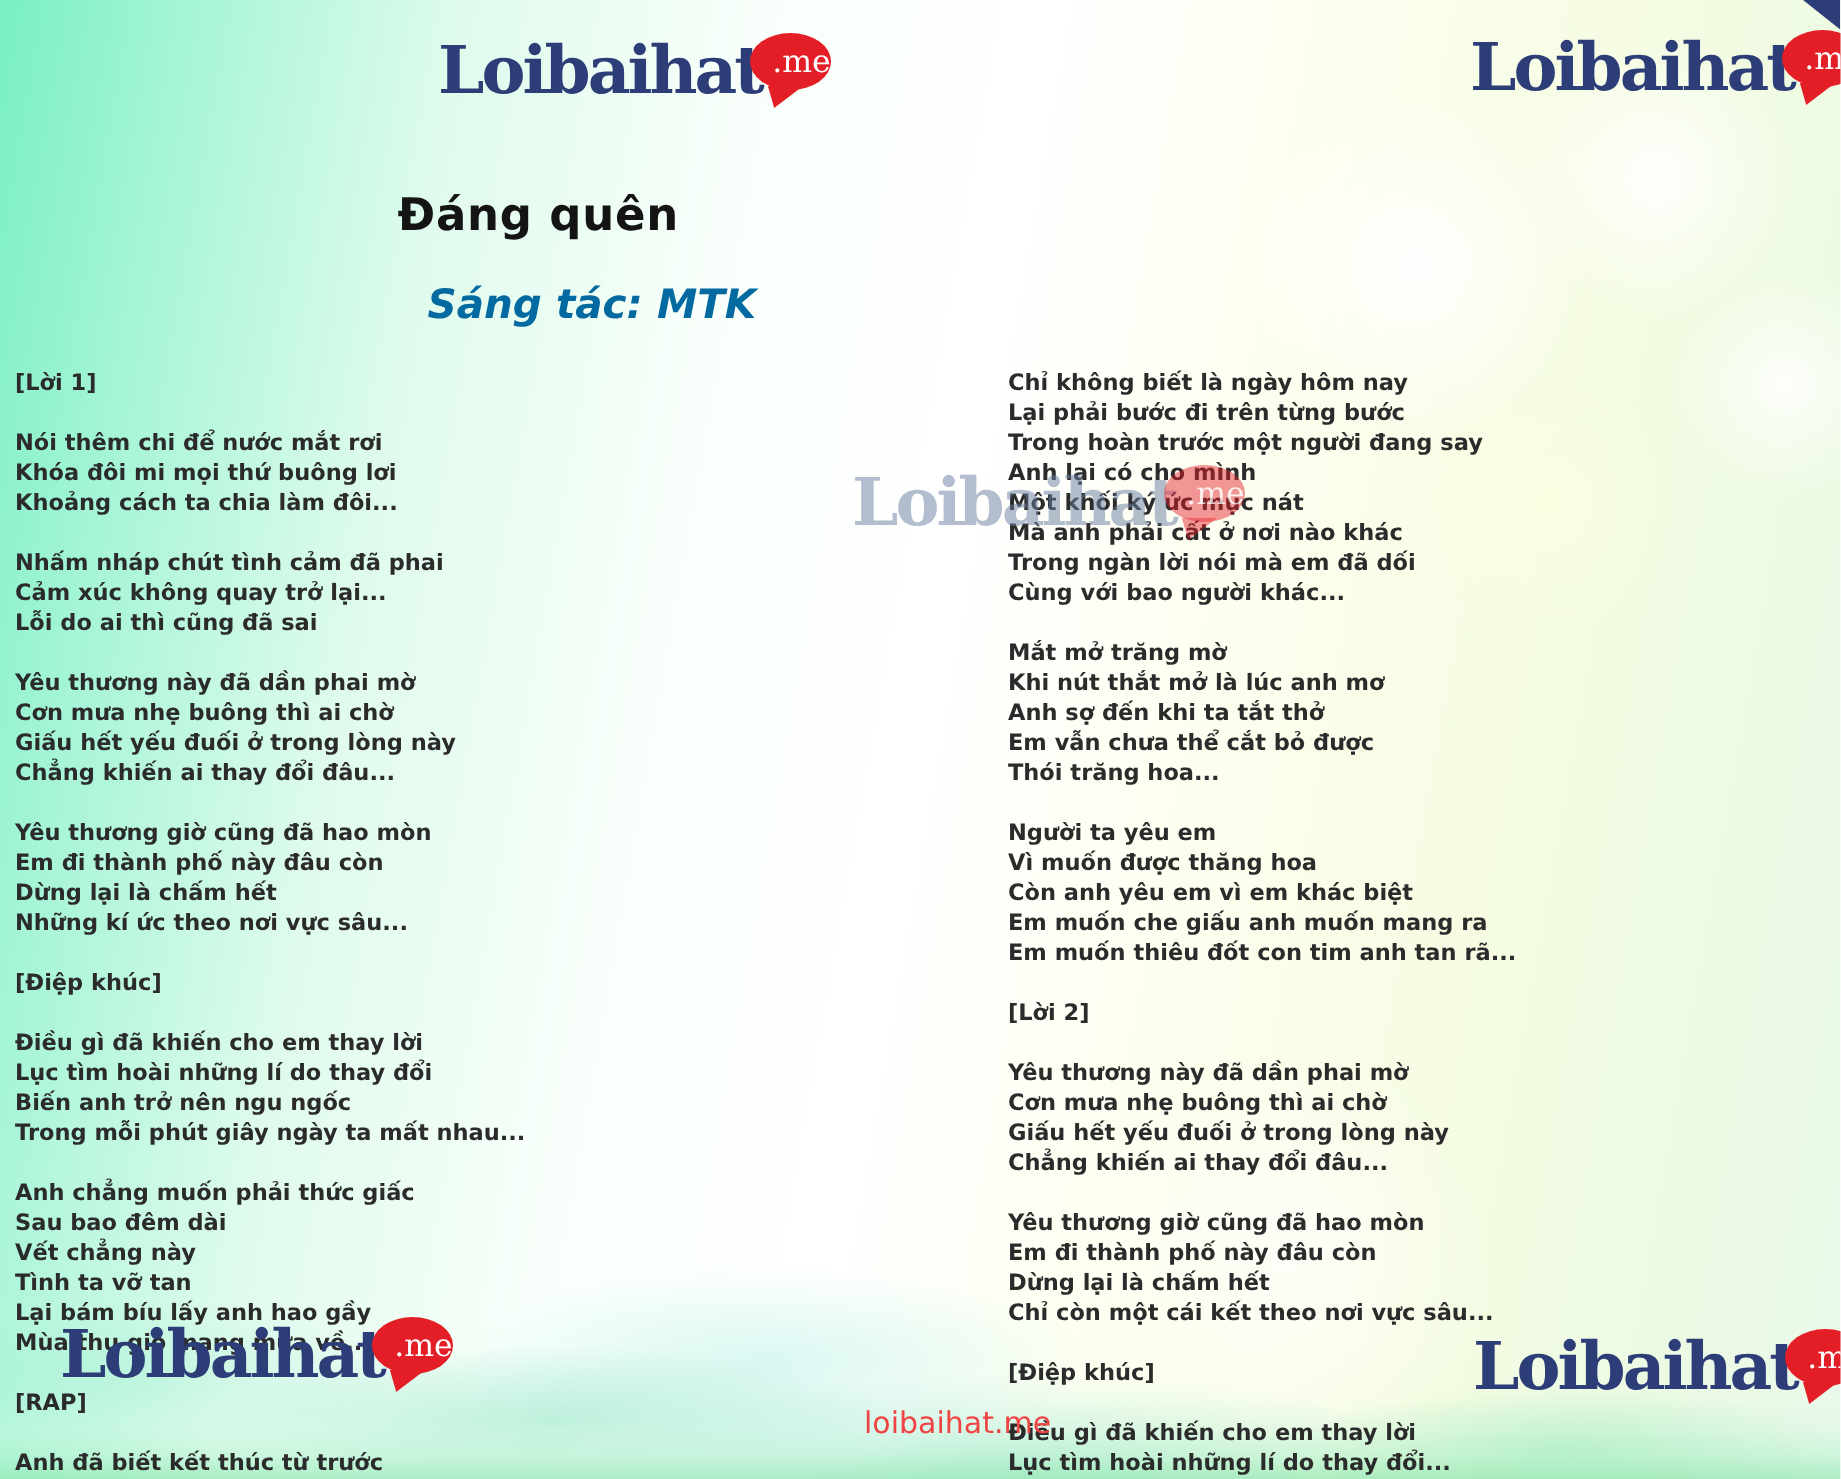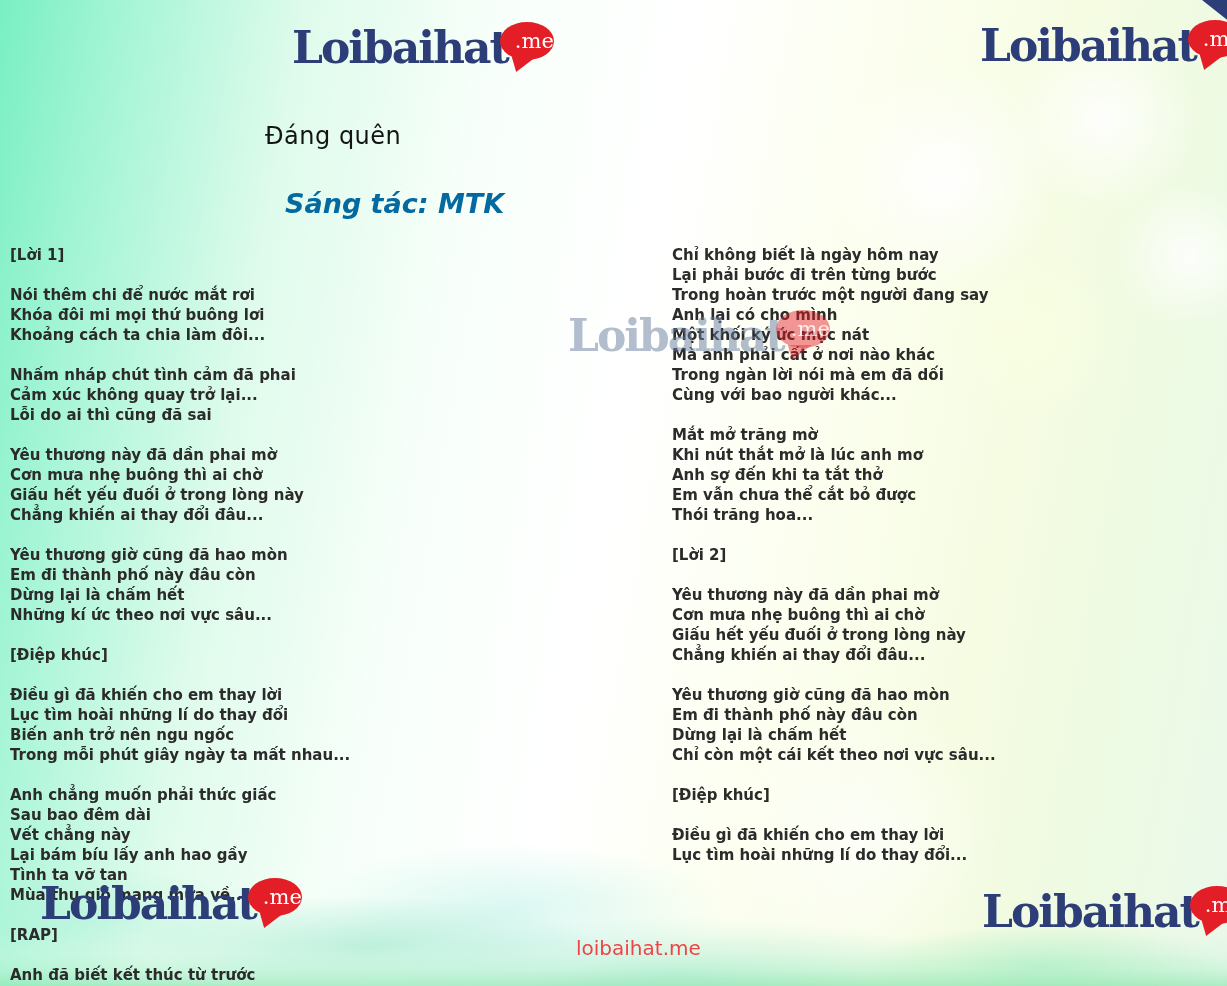--- a/index.html
+++ b/index.html
@@ -34,21 +34,21 @@
   .col{position:absolute;top:245px;z-index:1;font-family:"DejaVu Sans","Liberation Sans",sans-serif;
        font-weight:bold;font-size:15px;color:#2b2b2b;}
   .col-left{left:10px;width:620px;}
   .col-right{left:672px;width:550px;}
   .stanza{margin:0 0 20px 0;}
   .line{height:20px;line-height:20px;white-space:nowrap;}
 
   
   .title{position:absolute;left:265px;top:106px;z-index:1;
          font-family:"DejaVu Sans","Liberation Sans",sans-serif;
-         font-size:24px;font-weight:normal;color:#141414;letter-spacing:.5px;}
+         font-size:30px;font-weight:bold;color:#141414;letter-spacing:.5px;}
   .subtitle{position:absolute;left:268px;top:166px;z-index:1;
             font-family:"DejaVu Sans","Liberation Sans",sans-serif;
             font-size:27px;font-weight:bold;font-style:italic;color:#0369a1;margin-left:17px;}
 
   
   .logo{position:absolute;display:flex;align-items:flex-start;z-index:3;}
   .logo-script{font-family:"DejaVu Serif","Liberation Serif",serif;font-weight:bold;
                color:#2d3d77;font-size:44px;line-height:1.1;letter-spacing:-2px;}
   .logo-bubble{position:relative;background:#e41e26;color:#ffffff;border-radius:50%;
                min-width:54px;height:38px;display:flex;align-items:center;justify-content:flex-end;
@@ -132,22 +132,22 @@
     <div class="stanza">
       <div class="line">Điều gì đã khiến cho em thay lời</div>
       <div class="line">Lục tìm hoài những lí do thay đổi</div>
       <div class="line">Biến anh trở nên ngu ngốc</div>
       <div class="line">Trong mỗi phút giây ngày ta mất nhau...</div>
     </div>
     <div class="stanza">
       <div class="line">Anh chẳng muốn phải thức giấc</div>
       <div class="line">Sau bao đêm dài</div>
       <div class="line">Vết chẳng này</div>
+      <div class="line">Tình ta vỡ tan</div>
       <div class="line">Lại bám bíu lấy anh hao gầy</div>
-      <div class="line">Tình ta vỡ tan</div>
       <div class="line">Mùa thu gió mang mưa về...</div>
     </div>
     <div class="stanza">
       <div class="line">[RAP]</div>
     </div>
     <div class="stanza">
       <div class="line">Anh đã biết kết thúc từ trước</div>
     </div>
   </div>
 <div class="col col-right">
@@ -162,20 +162,27 @@
       <div class="line">Cùng với bao người khác...</div>
     </div>
     <div class="stanza">
       <div class="line">Mắt mở trăng mờ</div>
       <div class="line">Khi nút thắt mở là lúc anh mơ</div>
       <div class="line">Anh sợ đến khi ta tắt thở</div>
       <div class="line">Em vẫn chưa thể cắt bỏ được</div>
       <div class="line">Thói trăng hoa...</div>
     </div>
     <div class="stanza">
+      <div class="line">Người ta yêu em</div>
+      <div class="line">Vì muốn được thăng hoa</div>
+      <div class="line">Còn anh yêu em vì em khác biệt</div>
+      <div class="line">Em muốn che giấu anh muốn mang ra</div>
+      <div class="line">Em muốn thiêu đốt con tim anh tan rã...</div>
+    </div>
+    <div class="stanza">
       <div class="line">[Lời 2]</div>
     </div>
     <div class="stanza">
       <div class="line">Yêu thương này đã dần phai mờ</div>
       <div class="line">Cơn mưa nhẹ buông thì ai chờ</div>
       <div class="line">Giấu hết yếu đuối ở trong lòng này</div>
       <div class="line">Chẳng khiến ai thay đổi đâu...</div>
     </div>
     <div class="stanza">
       <div class="line">Yêu thương giờ cũng đã hao mòn</div>

